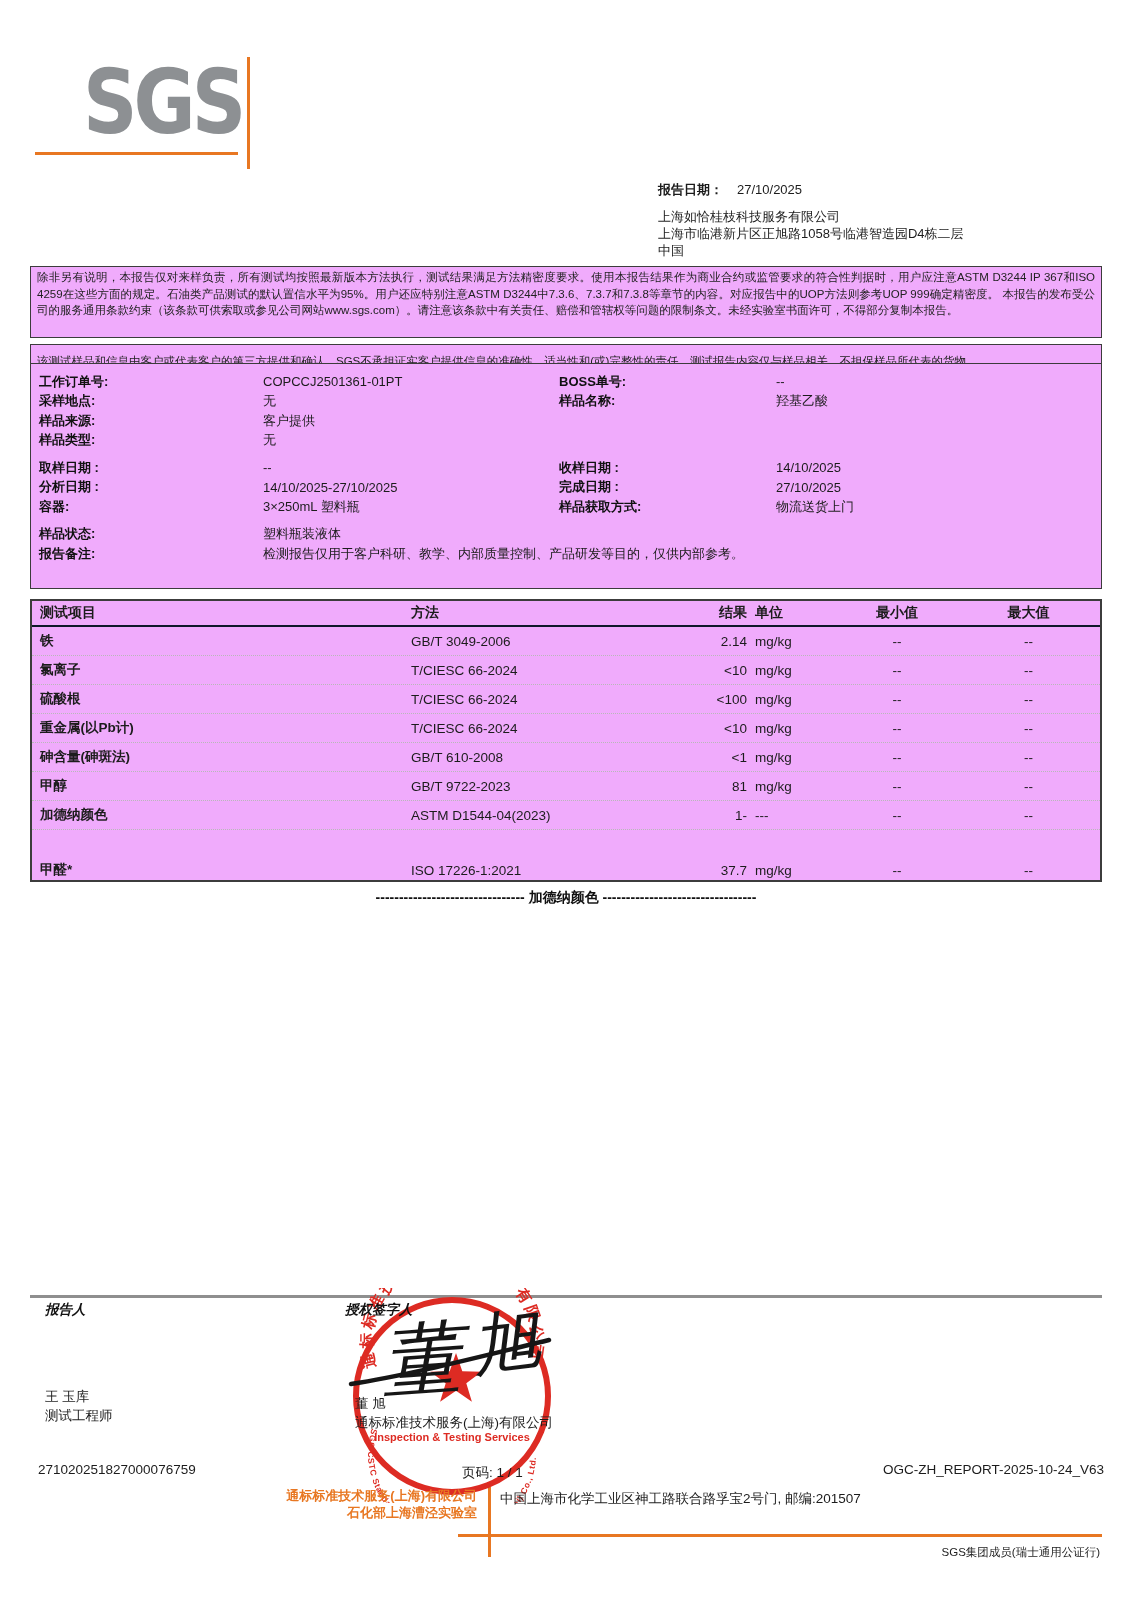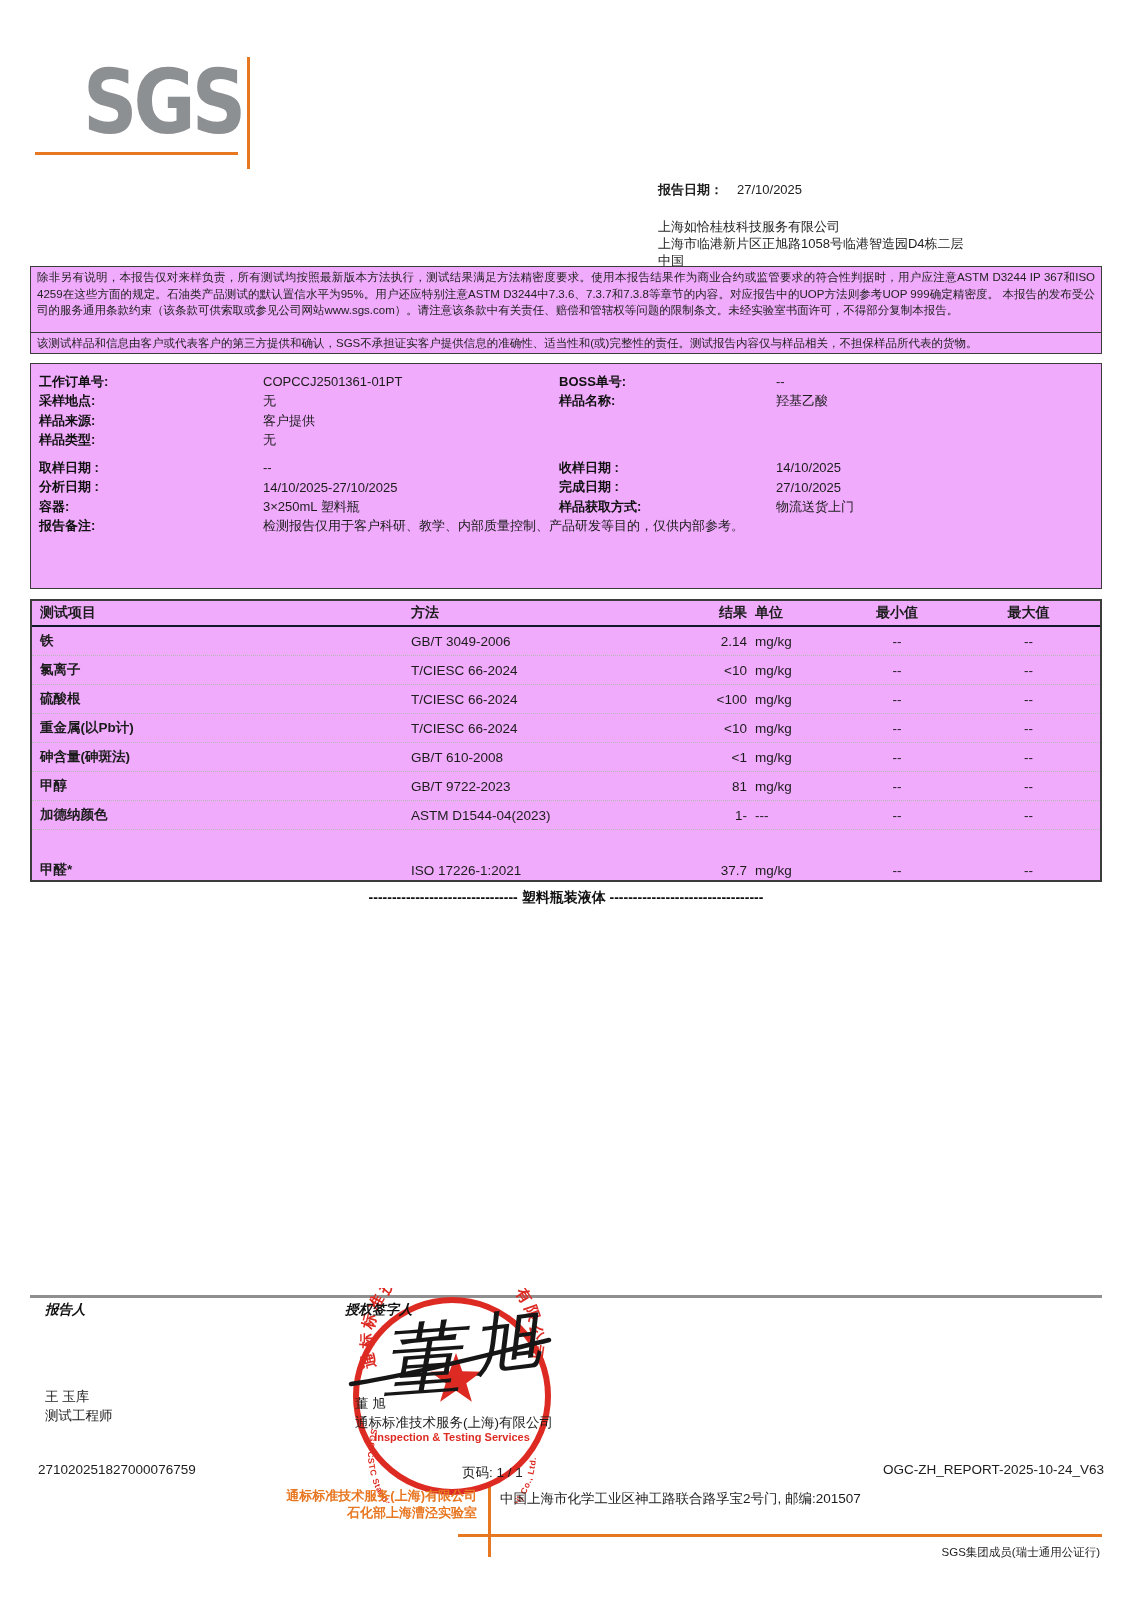--- a/index.html
+++ b/index.html
@@ -10,27 +10,27 @@
   
   .logo-text{
     position:absolute;left:83px;top:58px;
     font-family:"DejaVu Sans",sans-serif;font-weight:bold;font-size:97px;line-height:97px;
     color:#8d9093;letter-spacing:-5px;transform:scale(0.78,0.92);transform-origin:left top;
   }
   .logo-vline{position:absolute;left:247px;top:57px;width:3px;height:112px;background:#e87722;}
   .logo-hline{position:absolute;left:35px;top:152px;width:203px;height:3px;background:#e87722;}
   .report-title{position:absolute;left:40px;top:212px;font-size:21px;font-weight:bold;color:#111;}
   .head-right{position:absolute;left:658px;top:181px;width:445px;font-size:13px;line-height:17px;}
-  .date-row{margin-bottom:20px;}
+  .date-row{margin-bottom:10px;}
   .date-label{font-weight:bold;}
   .date-value{margin-left:14px;}
   
   .box{position:absolute;left:30px;width:1072px;border:1.5px solid #3c3c3c;box-sizing:border-box;background:#f0abfc;}
   .box-terms{top:266px;height:72px;padding:2px 6px;font-size:11.5px;line-height:16.5px;text-align:justify;color:#222;}
-  .box-note{top:332px;height:22px;padding:2px 6px;font-size:11.5px;line-height:16px;color:#222;white-space:nowrap;overflow:hidden;}
+  .box-note{top:344px;height:22px;padding:8px 6px;font-size:11.5px;line-height:16px;color:#222;white-space:nowrap;overflow:hidden;text-decoration:underline;}
   
   .box-sample{top:363px;height:226px;padding:8px 0 0 8px;}
   .info-row{display:grid;grid-template-columns:224px 296px 217px 1fr;height:19.5px;align-items:center;font-size:13px;}
   .info-row.wide{grid-template-columns:224px 1fr;}
   .info-row.gap{margin-top:8px;}
   .info-label{font-weight:600;color:#111;}
   .info-value{color:#1c1c1c;}
   
   .box-results{top:599px;height:283px;border-width:2px;padding:0;}
   .res-grid{display:grid;grid-template-columns:377px 290px 48px 90px 120px 1fr;align-items:center;}
@@ -121,20 +121,26 @@
           <div class="info-value">14/10/2025-27/10/2025</div>
           <div class="info-label">完成日期 :</div>
           <div class="info-value">27/10/2025</div>
         </div>
         <div class="info-row">
           <div class="info-label">容器:</div>
           <div class="info-value">3×250mL 塑料瓶</div>
           <div class="info-label">样品获取方式:</div>
           <div class="info-value">物流送货上门</div>
         </div>
+        <div class="info-row gap">
+          <div class="info-label">样品状态:</div>
+          <div class="info-value">塑料瓶装液体</div>
+          <div class="info-label"></div>
+          <div class="info-value"></div>
+        </div>
         <div class="info-row wide">
           <div class="info-label">报告备注:</div>
           <div class="info-value">检测报告仅用于客户科研、教学、内部质量控制、产品研发等目的，仅供内部参考。</div>
         </div>
       </div>
   </div>
 
   <div class="box box-results">
     <div class="res-grid res-head">
       <div class="c-item">测试项目</div>
@@ -203,21 +209,21 @@
         </div>
         <div class="res-grid res-row">
           <div class="c-item">甲醛*</div>
           <div class="c-method">ISO 17226-1:2021</div>
           <div class="c-result">37.7</div>
           <div class="c-unit">mg/kg</div>
           <div class="c-min">--</div>
           <div class="c-max">--</div>
         </div>
       </div>
-    <div class="end-line">-------------------------------- 塑料瓶装液体 ---------------------------------</div>
+    <div class="end-line">-------------------------------- 加德纳颜色 ---------------------------------</div>
   </div>
 
   <div class="sig-rule"></div>
   <div class="sig-label reporter">报告人</div>
   <div class="sig-label signer">授权签字人</div>
 
   <div class="person-block reporter-block">
     <div>王 玉库</div>
     <div>测试工程师</div>
   </div>

